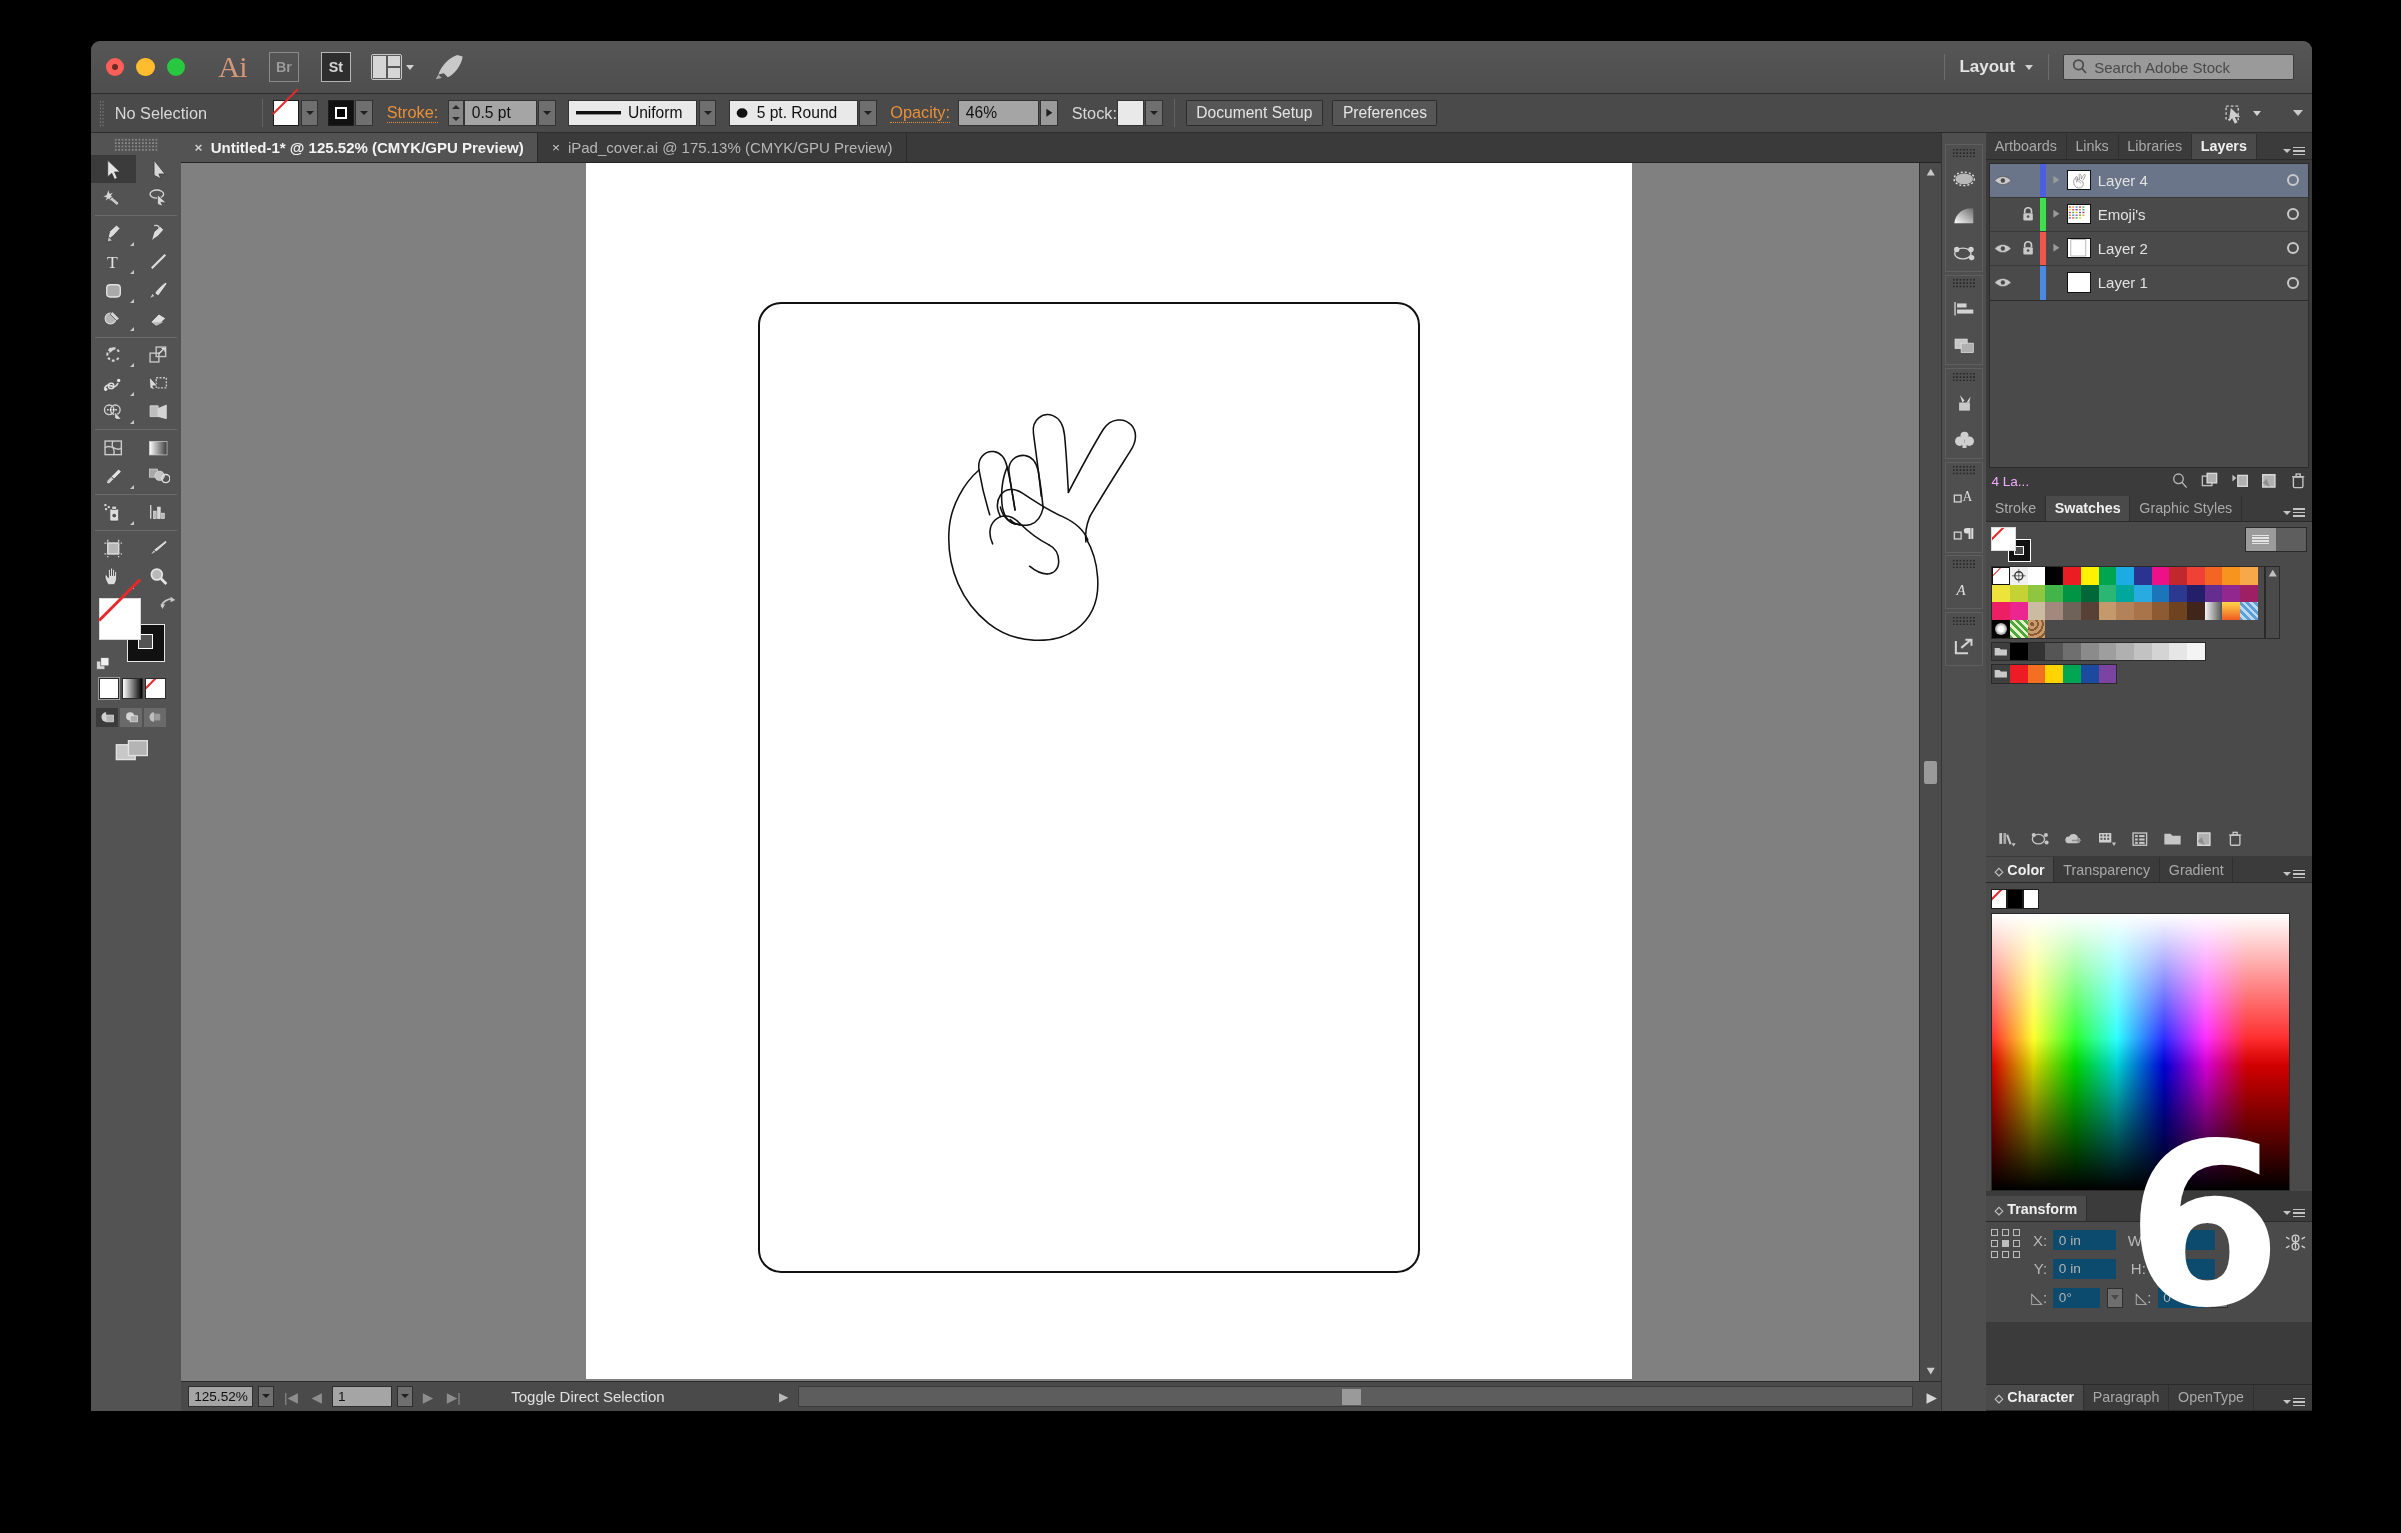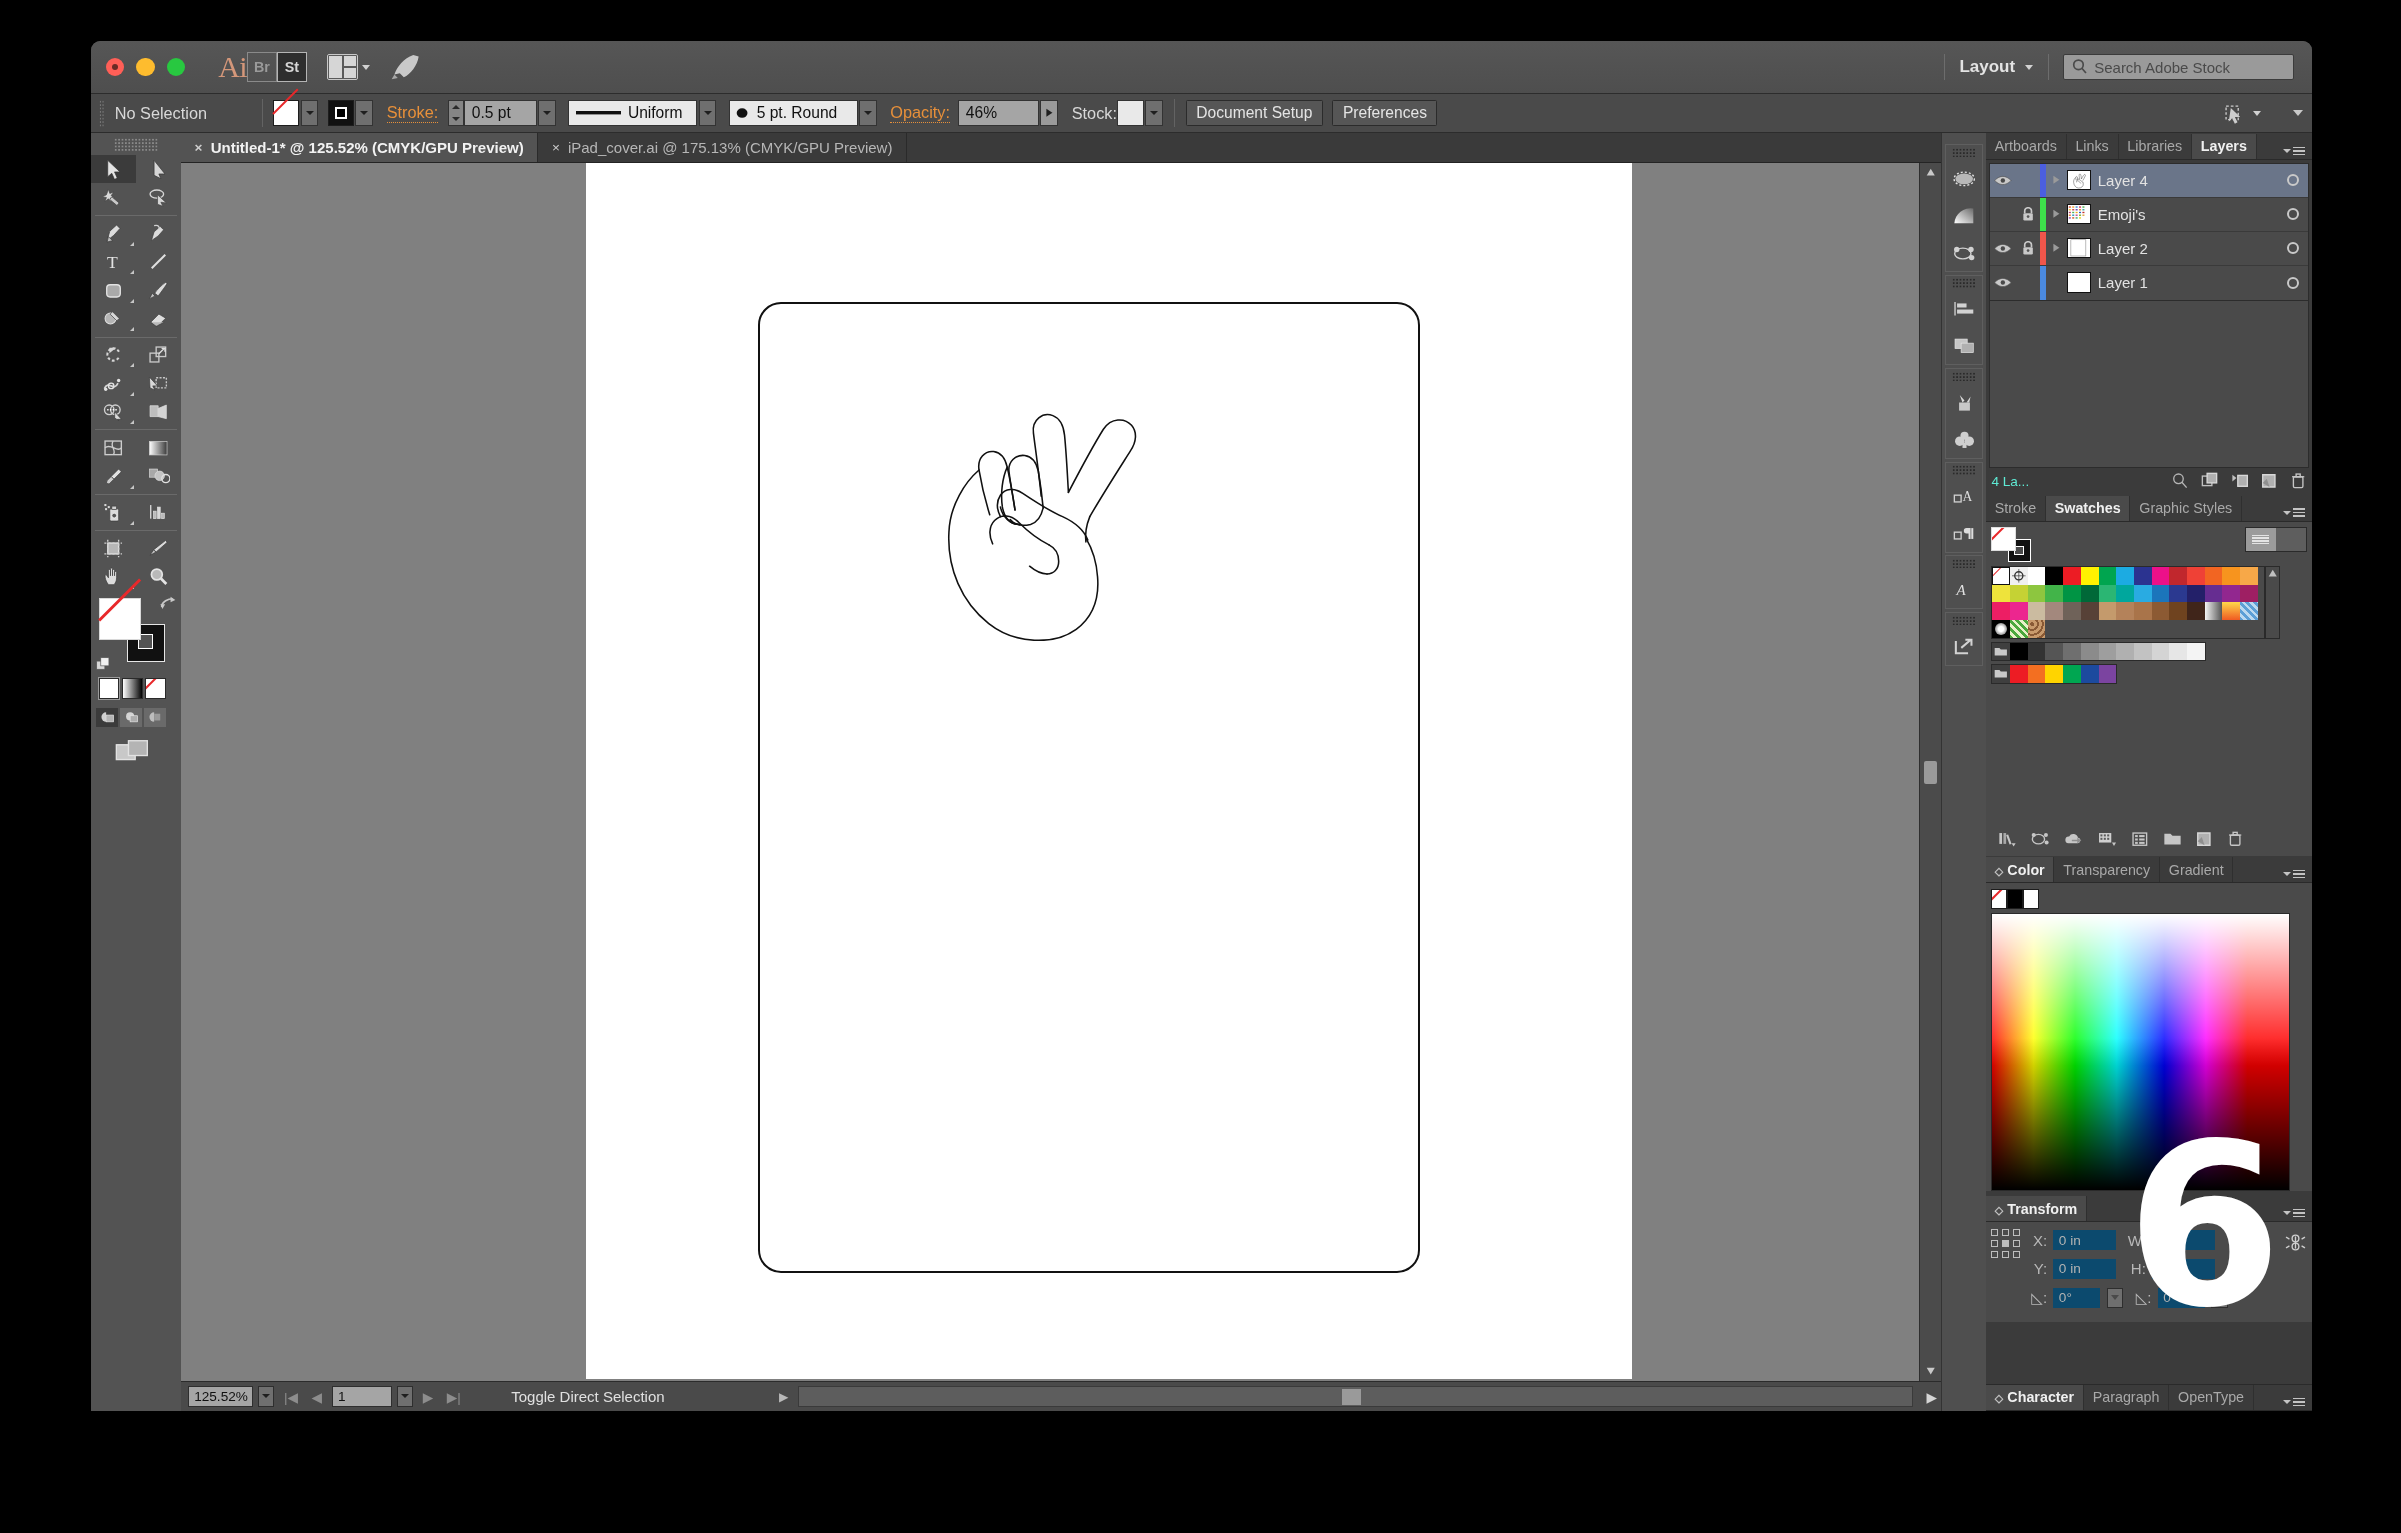--- a/index.html
+++ b/index.html
@@ -31,21 +31,21 @@
   .tl.r { background: #ff5f57; }
   .tl.y { background: #febc2e; }
   .tl.g { background: #28c840; }
   .tl.r::after { content:""; display:block; width:6.1px;height:6.1px;border-radius:50%;
                  background:#6b2b25; margin:6.1px auto 0; }
   .ai-logo {
     margin-left: 33px; color: #d4977a; font-size: 30px;
     font-family: "Liberation Serif", serif; letter-spacing: -0.7px; line-height: 1;
   }
   .sq-btn {
-    width: 30px; height: 30px; 
+    width: 30px; height: 30px; margin-left: 22px;
     border: 1.4px solid #8a8a8a; border-radius: 0;
     display:flex;align-items:center;justify-content:center;
     font-size: 14.3px; color:#9a9a9a; font-weight:600;
   }
   .sq-btn.dark { background:#2e2e2e; color:#d6d6d6; border-color:#b5b5b5; }
   .arrange-wrap { margin-left: 20.4px; display:flex; align-items:center; gap:4.1px; }
   .arrange {
     width:31px;height:26px;border:1.4px solid #c9c9c9;border-radius:2px;
     display:grid;grid-template-columns:1fr 1fr;grid-template-rows:1fr 1fr;
     overflow:hidden;
@@ -187,21 +187,21 @@
   .lr-eye{width:26px;display:flex;align-items:center;justify-content:center;}
   .lr-lock{width:24.4px;display:flex;align-items:center;justify-content:center;}
   .lr-color{width:6.1px;height:100%;}
   .lr-tri{width:20.4px;display:flex;align-items:center;justify-content:center;}
   .lr-thumb{width:24.4px;height:20.4px;background:#fff;border:1.4px solid #111;margin-right:6.8px;overflow:hidden;}
   .lr-name{color:#e2e2e2;font-size:15px;flex:1;}
   .lr-target{width:30px;display:flex;align-items:center;justify-content:center;}
   .ring{width:12.2px;height:12.2px;border-radius:50%;border:2px solid #c9c9c9;}
   .layerempty{height:167px;background:#4a4a4a;border:0.7px solid #2c2c2c;border-top:none;margin:0 2.7px;}
   .panelfoot{height:27px;display:flex;align-items:center;padding:0 5.4px;gap:12.2px;background:#3b3b3b;}
-  .pf-count{color:#5eead4;font-size:13.6px;margin-right:auto;text-align:center;}
+  .pf-count{color:#f0abfc;font-size:13.6px;margin-right:auto;text-align:center;}
 
   
   .swatchbody{background:#4a4a4a;padding:5.4px;}
   .sw-head{display:flex;align-items:flex-start;justify-content:space-between;height:39px;}
   .sw-fs{position:relative;width:43px;height:35px;}
   .sw-f{position:absolute;left:0;top:0;width:24.4px;height:24.4px;background:#fff;border:1.4px solid #ddd;overflow:hidden;}
   .sw-f::after{content:"";position:absolute;left:-1.4px;top:50%;width:37px;height:2px;background:#e8282a;transform:rotate(-45deg);transform-origin:left center;}
   .sw-s{position:absolute;left:16.3px;top:12.2px;width:23px;height:23px;background:#111;border:1.4px solid #fff;}
   .sw-s i{position:absolute;left:5.4px;top:5.4px;width:9.5px;height:9.5px;background:#4a4a4a;border:1.4px solid #fff;}
   .viewtoggle{display:flex;border:0.7px solid #2a2a2a;}

